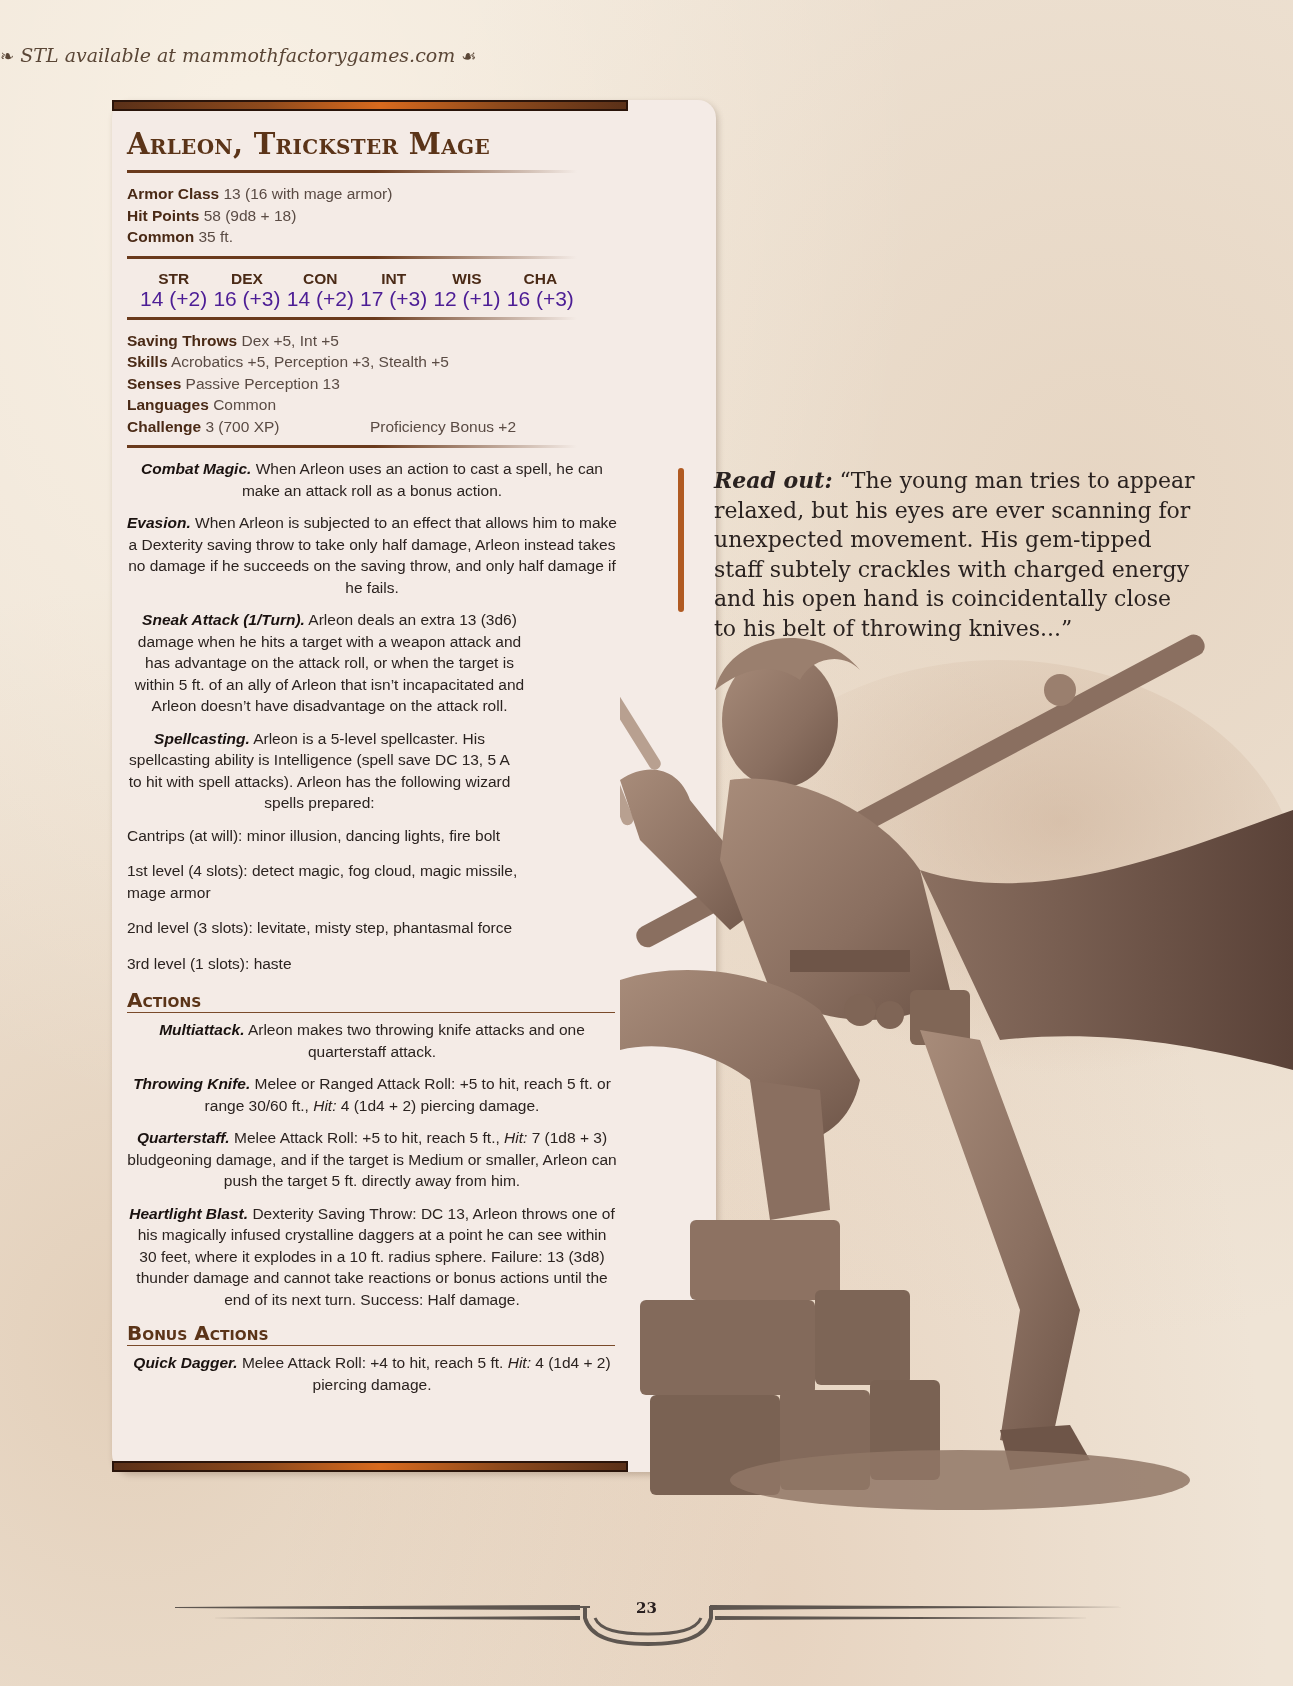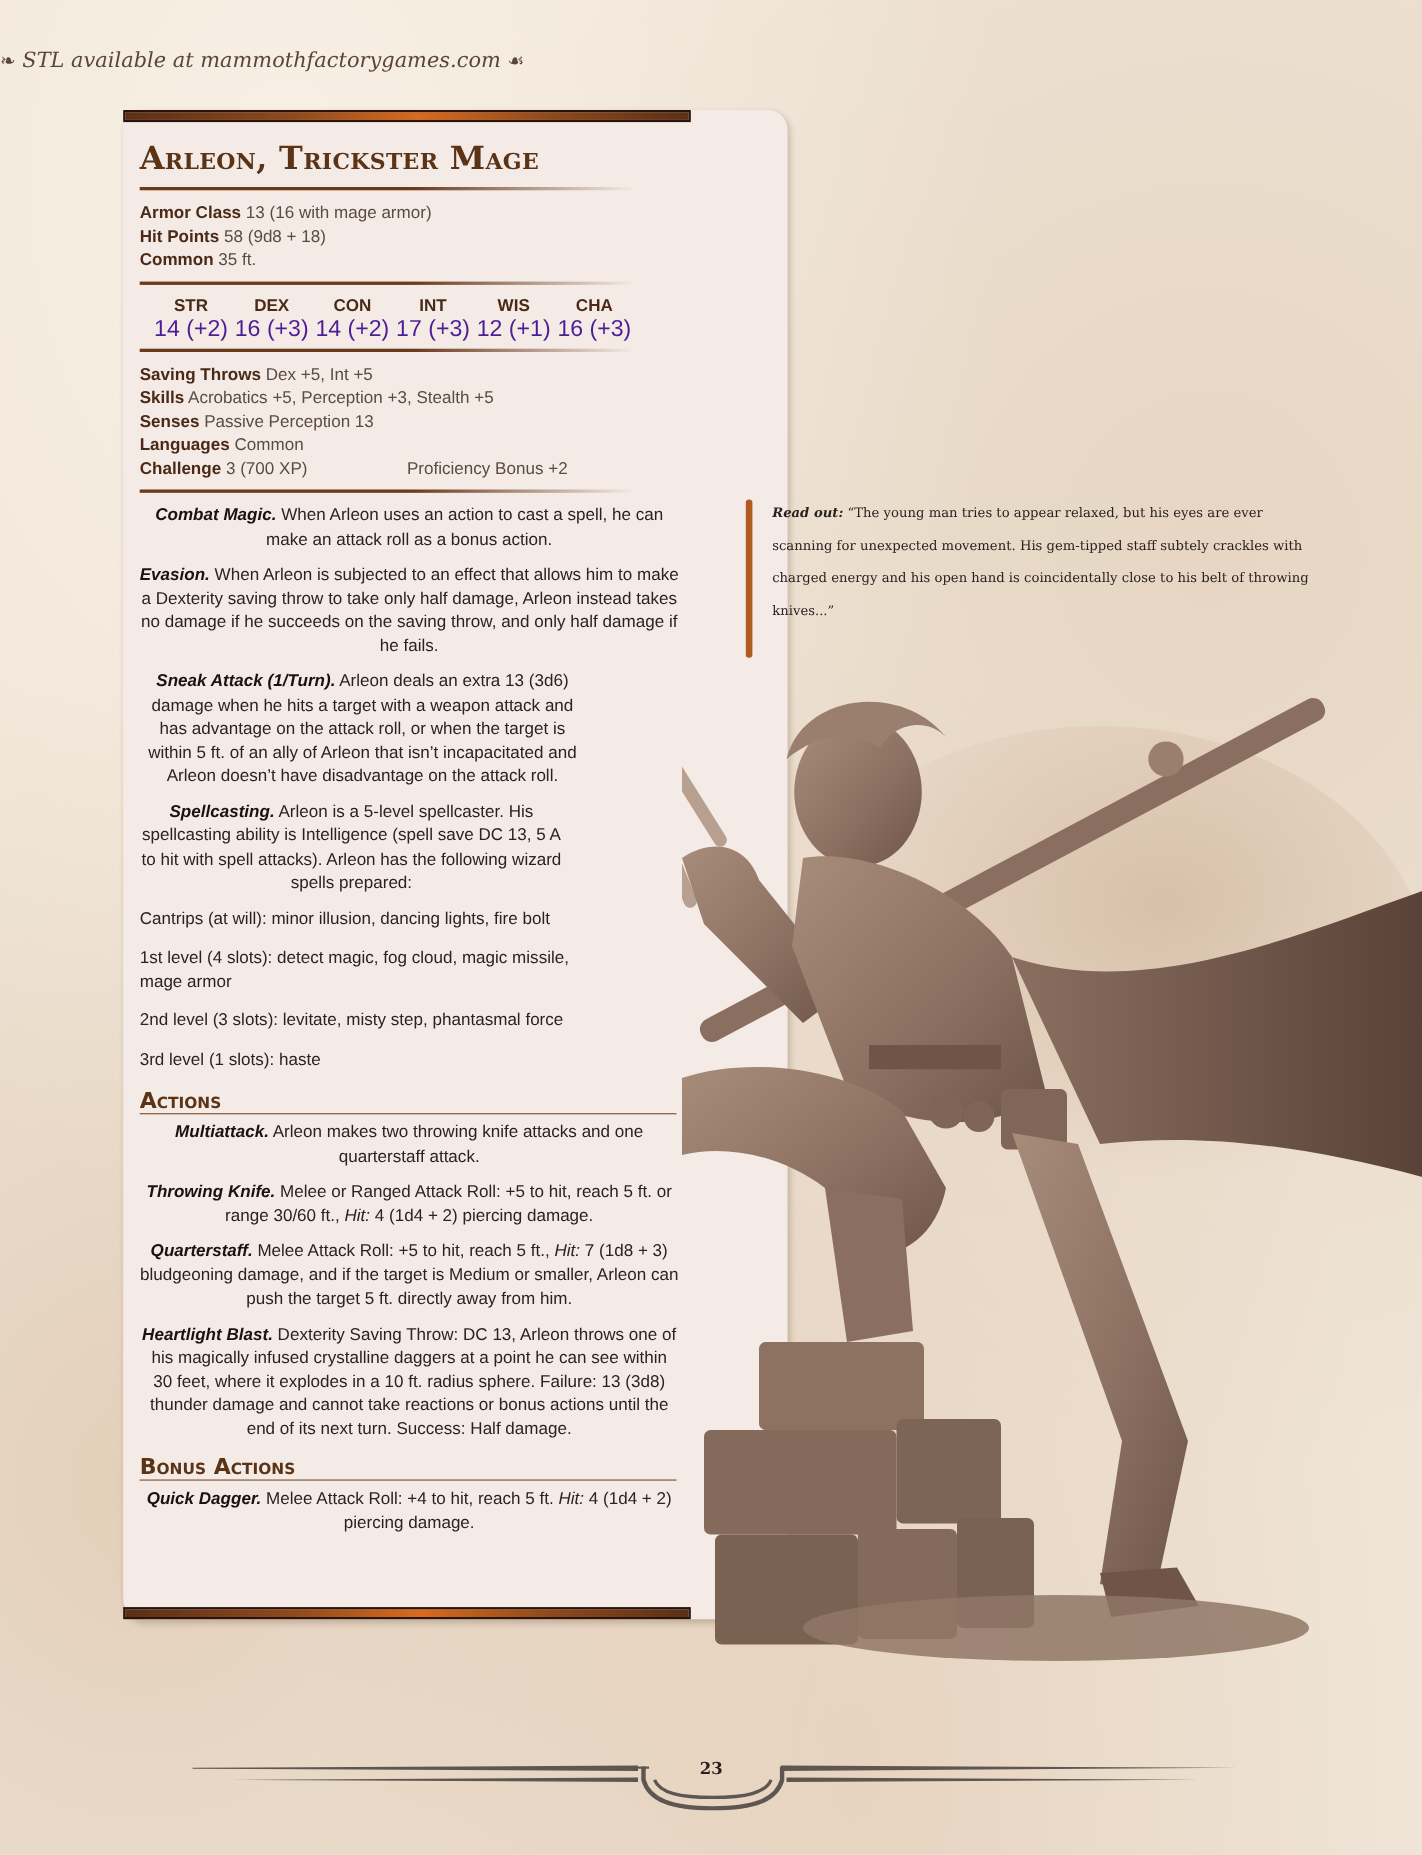--- a/index.html
+++ b/index.html
@@ -86,24 +86,24 @@
     color: #5b3418;
     line-height: 24px;
     border-bottom: 1.5px solid #7a4a2a;
     width: 488px;
     margin-top: 10px;
     margin-bottom: 6px;
   }
 
   
   .readout {
-    position: absolute; left: 678px; top: 452px; width: 520px;
+    position: absolute; left: 678px; top: 466px; width: 520px;
     font-family: "DejaVu Serif", serif;
-    font-size: 12px; line-height: 29.5px; color: #2a2220;
-    padding-left: 24px;
+    font-size: 22px; line-height: 29.5px; color: #2a2220;
+    padding-left: 36px;
   }
   .readout .accent {
     position: absolute; left: 0; top: 2px; width: 6px; height: 144px;
     background: #b05a22; border-radius: 3px;
   }
   .readout b { font-style: italic; }
 
   
   .figure {
     position: absolute; left: 620px; top: 610px; width: 673px; height: 1000px;

